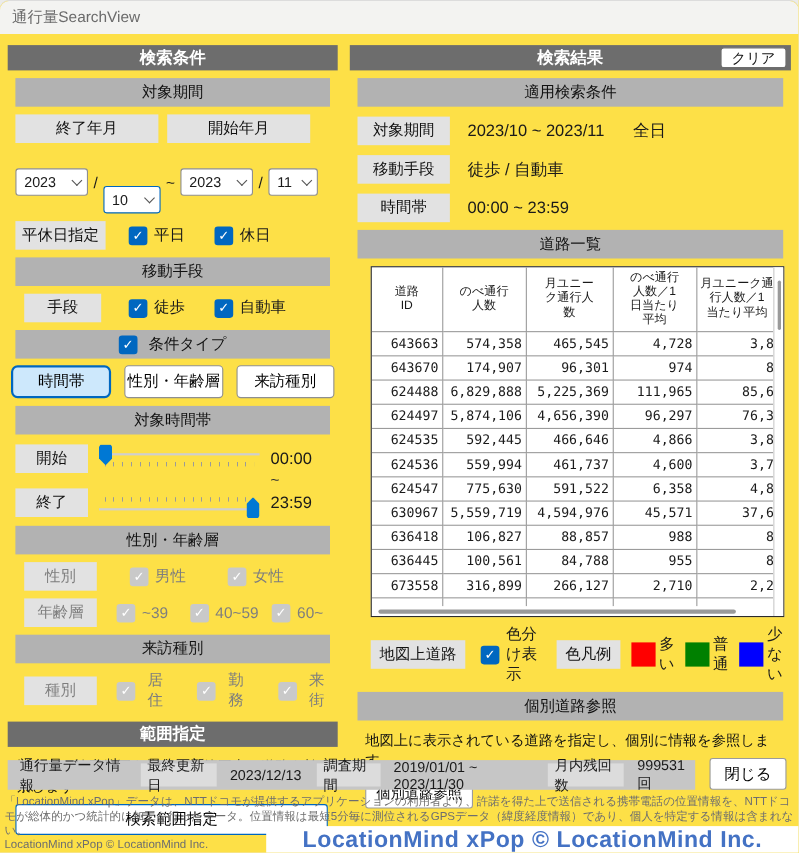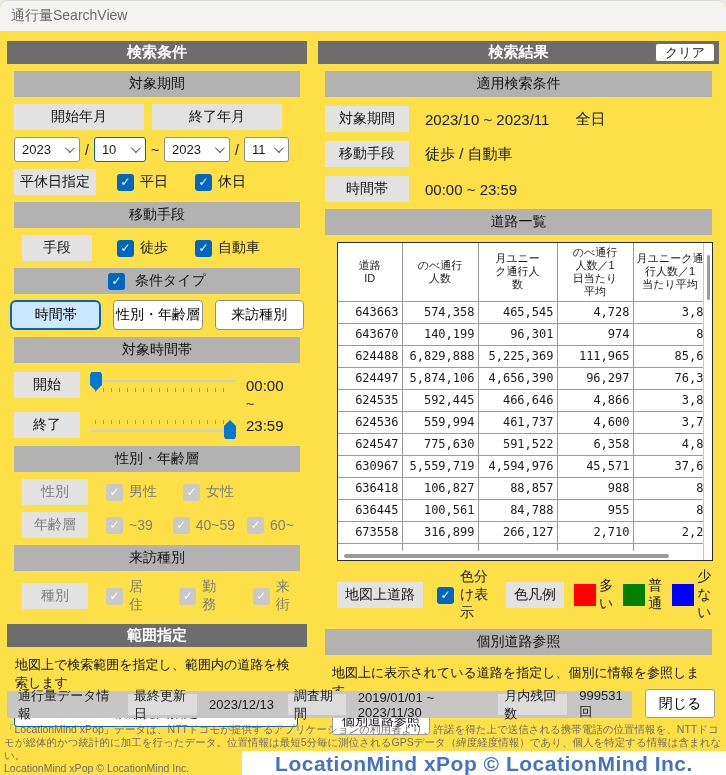--- a/index.html
+++ b/index.html
@@ -133,31 +133,31 @@
     <div class="col-left">
       <div class="panel-header">
         <span>検索条件</span>
       </div>
 
       <div class="subheader">
         <span>対象期間</span>
       </div>
 
       <div class="row" style="gap:8px;">
+        <span class="chip" style="width:130px;">終了年月</span>
         <span class="chip" style="width:130px;">開始年月</span>
-        <span class="chip" style="width:130px;">終了年月</span>
       </div>
 
       <div class="row">
         <span class="select" style="width:66px;">
           <span>2023</span>
           <span class="chev"></span>
         </span>
         <span class="sep">/</span>
-        <span class="select focused" style="width:52px;">
+        <span class="select focused" style="width:52px;margin-top:32px;">
           <span>10</span>
           <span class="chev"></span>
         </span>
         <span class="sep">~</span>
         <span class="select" style="width:66px;">
           <span>2023</span>
           <span class="chev"></span>
         </span>
         <span class="sep">/</span>
         <span class="select" style="width:45px;">
@@ -230,21 +230,21 @@
           <div class="ticks"></div>
           <div class="thumb"></div>
         </div>
         <span class="time-val">23:59</span>
       </div>
 
       <div class="subheader">
         <span>性別・年齢層</span>
       </div>
 
-      <div class="row" style="gap:0;">
+      <div class="row" style="gap:12px;">
         <span class="chip muted" style="width:66px; margin-left:8px;">性別</span>
         <span class="cbwrap" style="margin-left:18px;">
           <span class="cb disabled">✓</span>
           <span class="cblabel muted">男性</span>
         </span>
         <span class="cbwrap" style="margin-left:26px;">
           <span class="cb disabled">✓</span>
           <span class="cblabel muted">女性</span>
         </span>
       </div>
@@ -262,21 +262,21 @@
         <span class="cbwrap" style="margin-left:12px;">
           <span class="cb disabled">✓</span>
           <span class="cblabel muted">60~</span>
         </span>
       </div>
 
       <div class="subheader">
         <span>来訪種別</span>
       </div>
 
-      <div class="row" style="gap:0;">
+      <div class="row" style="gap:0;text-align:center;">
         <span class="chip muted" style="width:66px; margin-left:8px;">種別</span>
         <span class="cbwrap" style="margin-left:18px;">
           <span class="cb disabled">✓</span>
           <span class="cblabel muted">居住</span>
         </span>
         <span class="cbwrap" style="margin-left:26px;">
           <span class="cb disabled">✓</span>
           <span class="cblabel muted">勤務</span>
         </span>
         <span class="cbwrap" style="margin-left:26px;">
@@ -351,21 +351,21 @@
             <tbody id="road-tbody">
                 <tr>
                   <td>643663</td>
                   <td>574,358</td>
                   <td>465,545</td>
                   <td>4,728</td>
                   <td>3,8</td>
                 </tr>
                 <tr>
                   <td>643670</td>
-                  <td>140,199</td>
+                  <td>174,907</td>
                   <td>96,301</td>
                   <td>974</td>
                   <td>8</td>
                 </tr>
                 <tr>
                   <td>624488</td>
                   <td>6,829,888</td>
                   <td>5,225,369</td>
                   <td>111,965</td>
                   <td>85,6</td>

